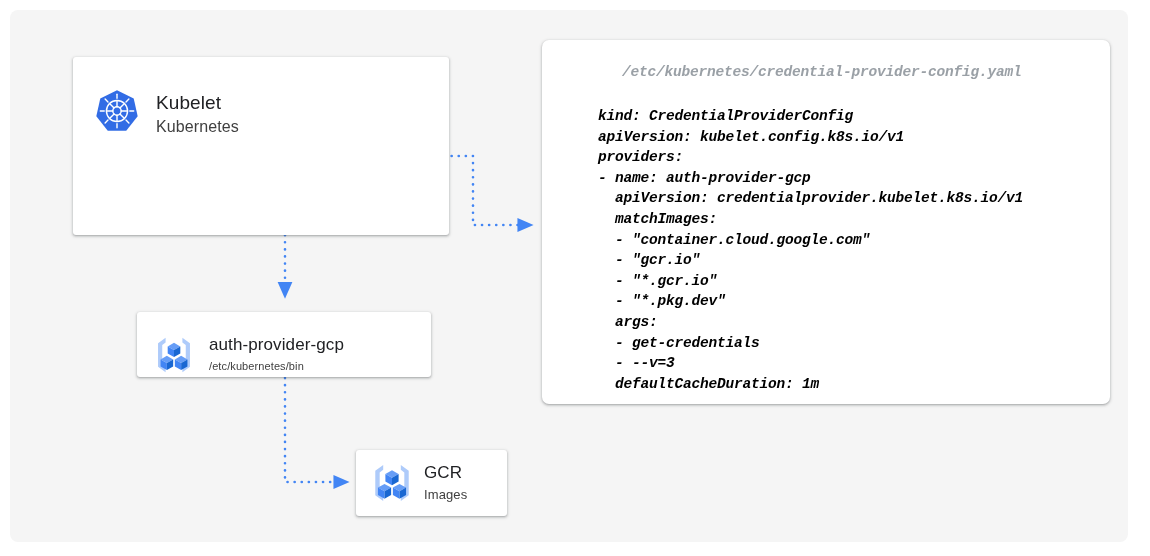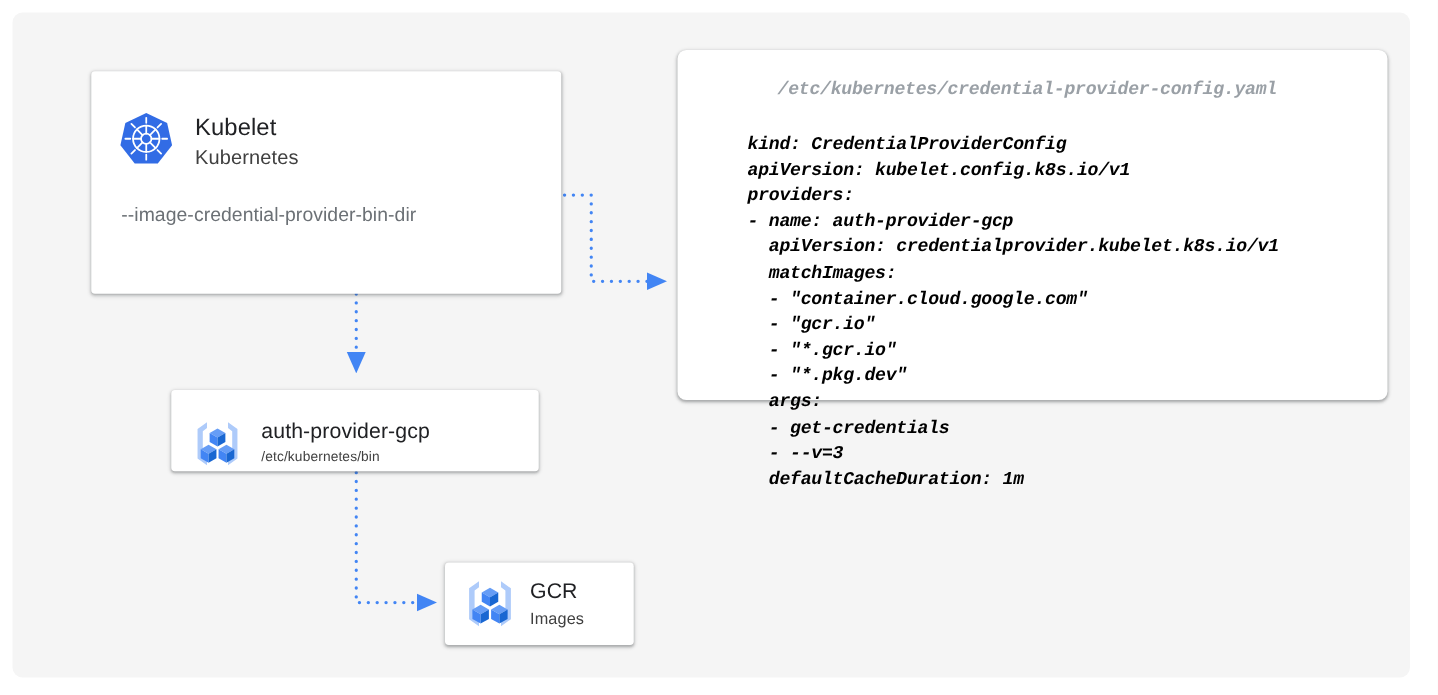--- a/index.html
+++ b/index.html
@@ -123,21 +123,21 @@
   #gcr-card .node-head { gap: 10px; align-items: flex-start; }
   #gcr-card .node-title { font-size: 17px; line-height: 22px; }
   #gcr-card .node-sub  { font-size: 13px; line-height: 21px; }
   #gcr-card .node-icon { width: 44px; height: 44px; }
 
   
   #yaml-panel {
     left: 542px;
     top: 40px;
     width: 568px;
-    height: 280px;
+    height: 364px;
     padding: 22px 28px 18px 80px;
     box-sizing: border-box;
     border-radius: 7px;
   }
   #yaml-path {
     font-family: "Liberation Mono", "DejaVu Sans Mono", monospace;
     font-weight: bold;
     font-style: italic;
     font-size: 14.5px;
     color: #9aa0a6;
@@ -211,21 +211,20 @@
         <line x1="56.7" y1="43.3" x2="67" y2="33"></line>
         <line x1="43.3" y1="56.7" x2="33" y2="67"></line>
       </g>
     </svg>
     <div class="node-titles">
       <div class="node-title">Kubelet</div>
       <div class="node-sub">Kubernetes</div>
     </div>
   </div>
   <div class="flag-list">
-    <div class="flag-line">--image-credential-provider-bin-dir</div>
   </div>
 </div>
 
 <div class="card" id="authprovider-card">
   <div class="node-head">
     <svg class="node-icon" viewBox="0 0 100 100">
       <path d="M30 9 L12 22 L12 78 L30 91 L30 80 L22 74 L22 26 L30 20 Z" fill="#aecbfa"></path>
       <path d="M70 9 L88 22 L88 78 L70 91 L70 80 L78 74 L78 26 L70 20 Z" fill="#aecbfa"></path>
       <g>
         <path d="M50 21 L65 29.5 L50 38 L35 29.5 Z" fill="#669df6"></path>

